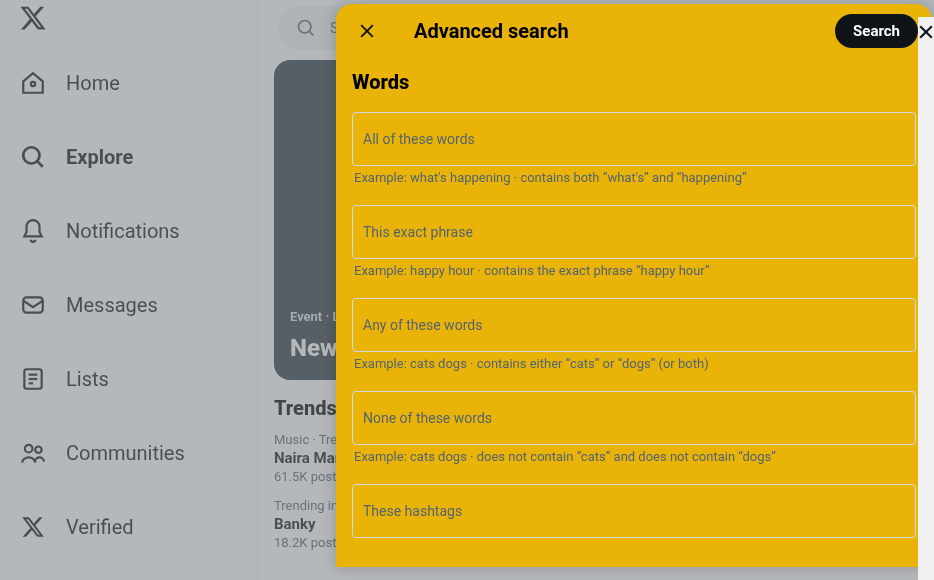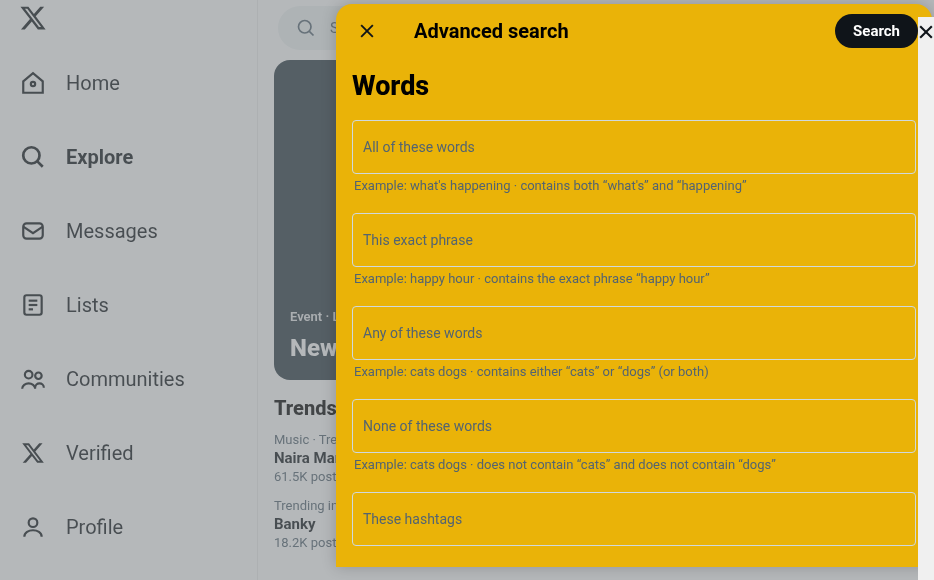--- a/index.html
+++ b/index.html
@@ -24,21 +24,21 @@
 .trend .meta { font-size: 13px; color: #536471; }
 .trend .name { font-size: 15px; font-weight: 700; color: #0f1419; margin: 2px 0; }
 .trend .count { font-size: 13px; color: #536471; }
 .overlay { position: absolute; inset: 0; background: rgba(120,125,130,0.55); }
 .modal { position: absolute; left: 336px; top: 4px; width: 596px; height: 563px; background: #eab308; border-radius: 16px 16px 0 0; box-shadow: 0 0 15px rgba(0,0,0,0.2); display: flex; flex-direction: column; overflow: hidden; }
 .modal-header { display: flex; align-items: center; padding: 10px 14px; gap: 30px; }
 .close { width: 34px; height: 34px; display:flex; align-items:center; justify-content:center; border-radius: 50%; cursor: pointer; }
 .modal-title { font-size: 20px; font-weight: 700; flex: 1; }
 .search-btn { background: #0f1419; color: #fff; border: none; border-radius: 9999px; padding: 8px 18px; font-size: 15px; font-weight: 700; cursor: pointer; }
 .modal-body { padding: 6px 16px 0 16px; overflow: auto; }
-.section-title { font-size: 27px; font-weight: 800; margin: 6px 0 18px 0; }
+.section-title { font-size: 20px; font-weight: 800; margin: 6px 0 18px 0; }
 .field { border: 1px solid #cfd9de; border-radius: 4px; padding: 18px 10px; font-size: 14px; color: #536471; margin-bottom: 4px; }
 .helper { font-size: 13px; color: #536471; margin-bottom: 20px; padding-left: 2px; }
 svg { display: block; }
 .scroll-edge { position:absolute; right:0; top:17px; width:16px; height:563px; background:#f0f0f0; }
 .ext-close { position:absolute; right:-2px; top:22px; width:20px; height:20px; }
 </style>
 </head>
 <body>
 
 <div class="app">
@@ -62,20 +62,29 @@
           <svg viewBox="0 0 24 24" width="26" height="26" fill="none" stroke="#0f1419" stroke-width="2.5">
             <circle cx="10.5" cy="10.5" r="7.5"></circle>
             <line x1="21" y1="21" x2="16" y2="16"></line>
           </svg>
         </span>
       <span>Explore</span>
     </div>
     <div class="nav-item">
       <span class="icon">
           <svg viewBox="0 0 24 24" width="26" height="26" fill="none" stroke="#0f1419" stroke-width="2">
+            <path d="M6 8a6 6 0 1 1 12 0v5l2 4H4l2-4z"></path>
+            <path d="M10 20a2 2 0 0 0 4 0"></path>
+          </svg>
+        </span>
+      <span>Notifications</span>
+    </div>
+    <div class="nav-item">
+      <span class="icon">
+          <svg viewBox="0 0 24 24" width="26" height="26" fill="none" stroke="#0f1419" stroke-width="2">
             <rect x="3" y="5" width="18" height="14" rx="3"></rect>
             <path d="M3 8l9 6 9-6"></path>
           </svg>
         </span>
       <span>Messages</span>
     </div>
     <div class="nav-item">
       <span class="icon">
           <svg viewBox="0 0 24 24" width="26" height="26" fill="none" stroke="#0f1419" stroke-width="2">
             <rect x="4" y="3" width="16" height="18" rx="2"></rect>

